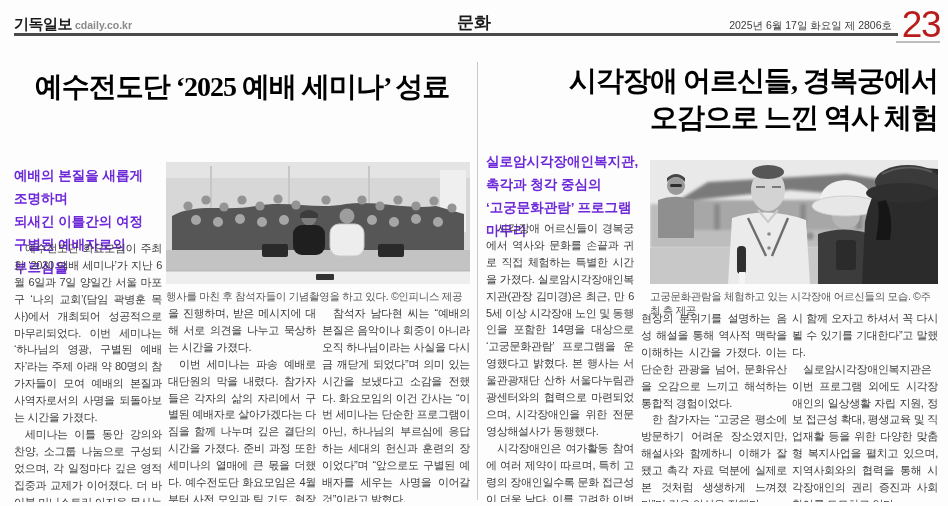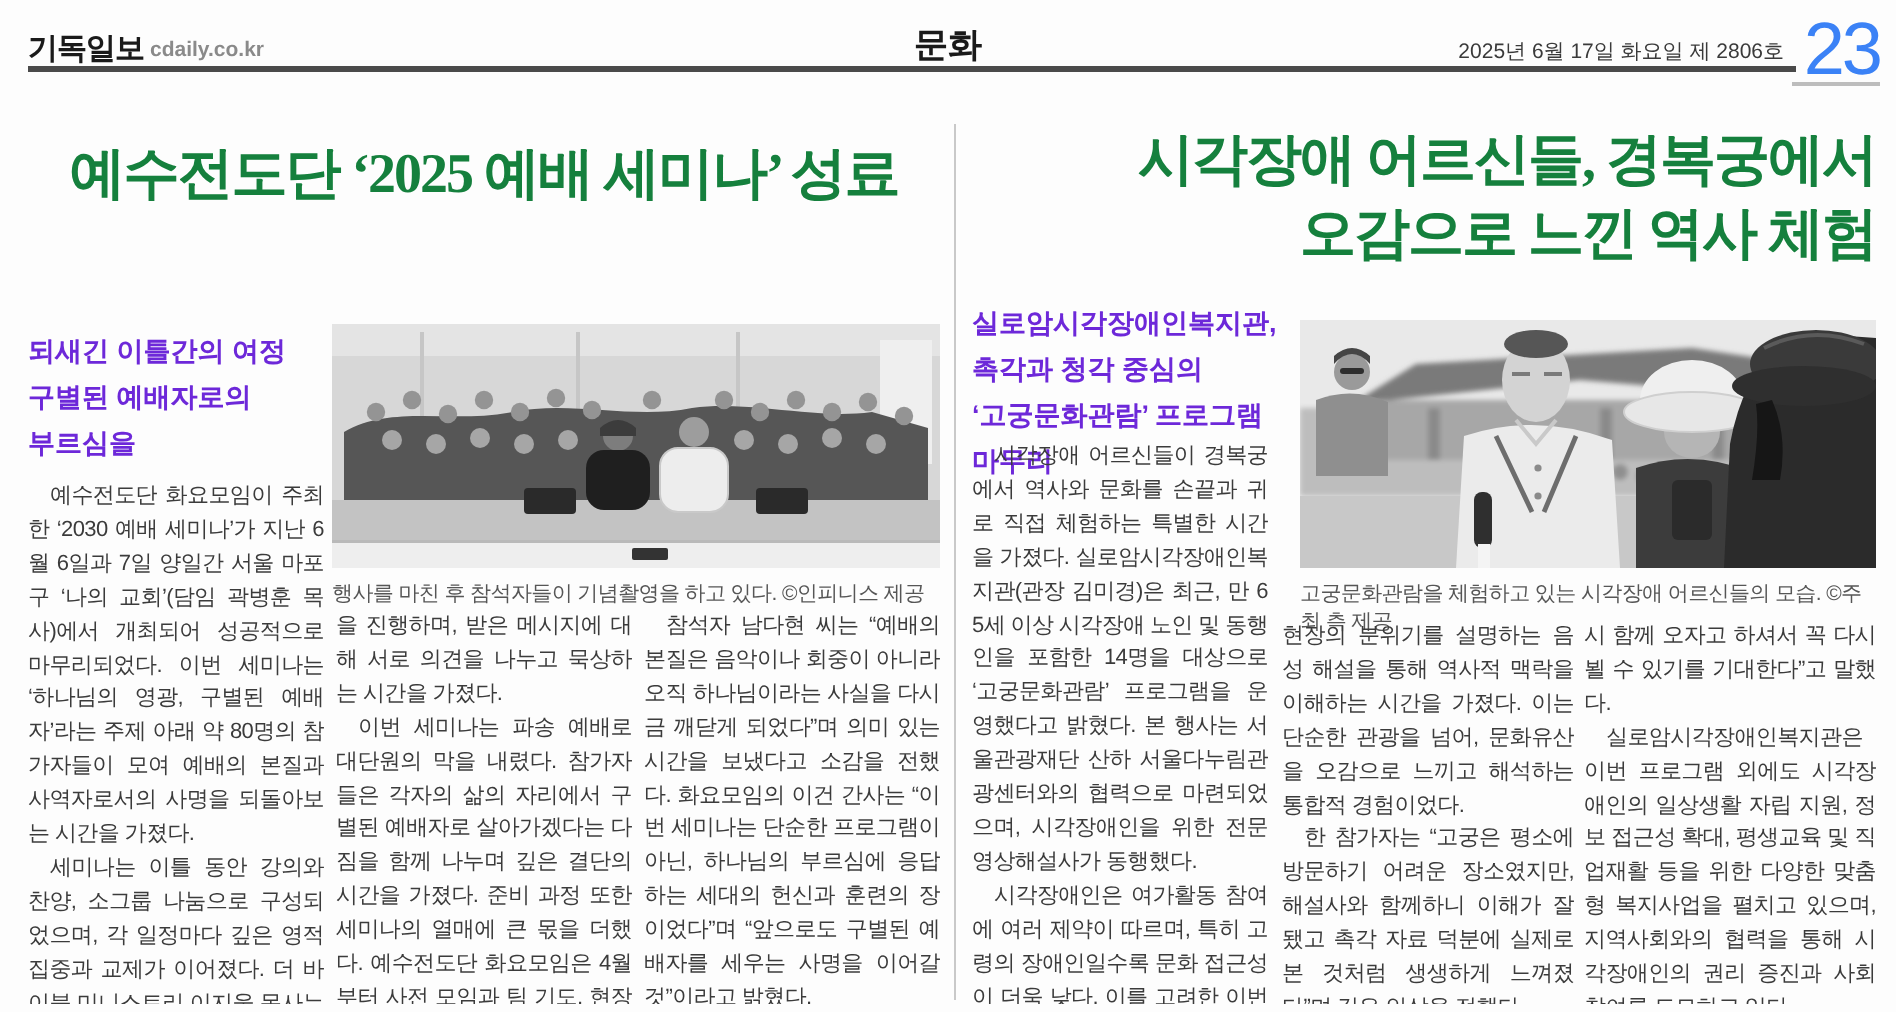--- a/index.html
+++ b/index.html
@@ -6,31 +6,31 @@
   body{
     width:948px;height:506px;position:relative;background:#fdfdfd;
     font-family:"Liberation Sans","DejaVu Sans",sans-serif;color:#1a1a1a;
     overflow:hidden;
   }
   
   .brand{position:absolute;left:14px;top:15px;font-size:15px;font-weight:800;letter-spacing:-0.5px;text-align:right;}
   .brand-url{position:absolute;left:75px;top:19px;font-size:10.5px;color:#8a8a8a;font-weight:bold;}
   .section{position:absolute;left:50%;top:11px;transform:translateX(-50%);font-size:17px;font-weight:700;}
   .date-issue{position:absolute;right:56px;top:19px;font-size:10.5px;color:#3a3a3a;}
-  .page-number{position:absolute;right:8px;top:4px;font-size:37px;font-weight:500;letter-spacing:-1.5px;color:#3b82f6;}
+  .page-number{position:absolute;right:8px;top:4px;font-size:37px;font-weight:500;letter-spacing:-1.5px;color:#b91c1c;}
   .header-rule{position:absolute;left:14px;top:33px;width:884px;height:3px;background:#4a4a4a;}
   .header-rule-light{position:absolute;right:8px;top:41px;width:44px;height:2px;background:#bdbdbd;}
   
   .article{position:absolute;top:62px;height:440px;}
   #article-left{left:14px;width:456px;}
   #article-right{left:486px;width:452px;}
   .divider{position:absolute;left:477px;top:62px;width:1px;height:438px;background:#c9c9c9;}
   .headline{
     position:absolute;left:0;top:0;width:100%;text-align:center;
-    font-family:"Liberation Serif","DejaVu Serif",serif;font-weight:700;color:#15803d;
+    font-family:"Liberation Serif","DejaVu Serif",serif;font-weight:700;color:#000000;
     letter-spacing:-1px;
   }
   #article-left .headline{font-size:28px;top:6px;}
   #article-right .headline{font-size:28px;line-height:37px;top:0;text-align:right;}
   .subtitle{font-size:13.5px;font-weight:700;line-height:23px;color:#6d28d9;word-break:keep-all;}
   #article-left .subtitle{position:absolute;left:0;top:102px;width:150px;}
   #article-right .subtitle{position:absolute;left:0;top:88px;width:152px;}
   .photo{position:absolute;display:block;background:#ddd;}
   #photo-left{left:152px;top:100px;width:304px;height:122px;}
   #photo-right{left:164px;top:98px;width:288px;height:124px;}
@@ -62,20 +62,21 @@
   <div class="header-rule"></div>
   <div class="header-rule-light"></div>
 </div>
 
 <div class="divider"></div>
 
 <div class="article" id="article-left">
   <div class="headline">예수전도단 ‘2025 예배 세미나’ 성료</div>
 
   <div class="subtitle">
+    <div>예배의 본질을 새롭게 조명하며</div>
     <div>되새긴 이틀간의 여정</div>
     <div>구별된 예배자로의 부르심을</div>
   </div>
 
   <svg class="photo" id="photo-left" viewBox="0 0 304 122" preserveAspectRatio="none" aria-hidden="true">
     <rect width="304" height="122" fill="#d7d7d7"></rect>
     <rect width="304" height="16" fill="#e4e4e4"></rect>
     <rect x="44" y="4" width="2" height="80" fill="#c6c6c6"></rect>
     <rect x="122" y="4" width="2" height="80" fill="#c6c6c6"></rect>
     <rect x="202" y="4" width="2" height="80" fill="#c6c6c6"></rect>

